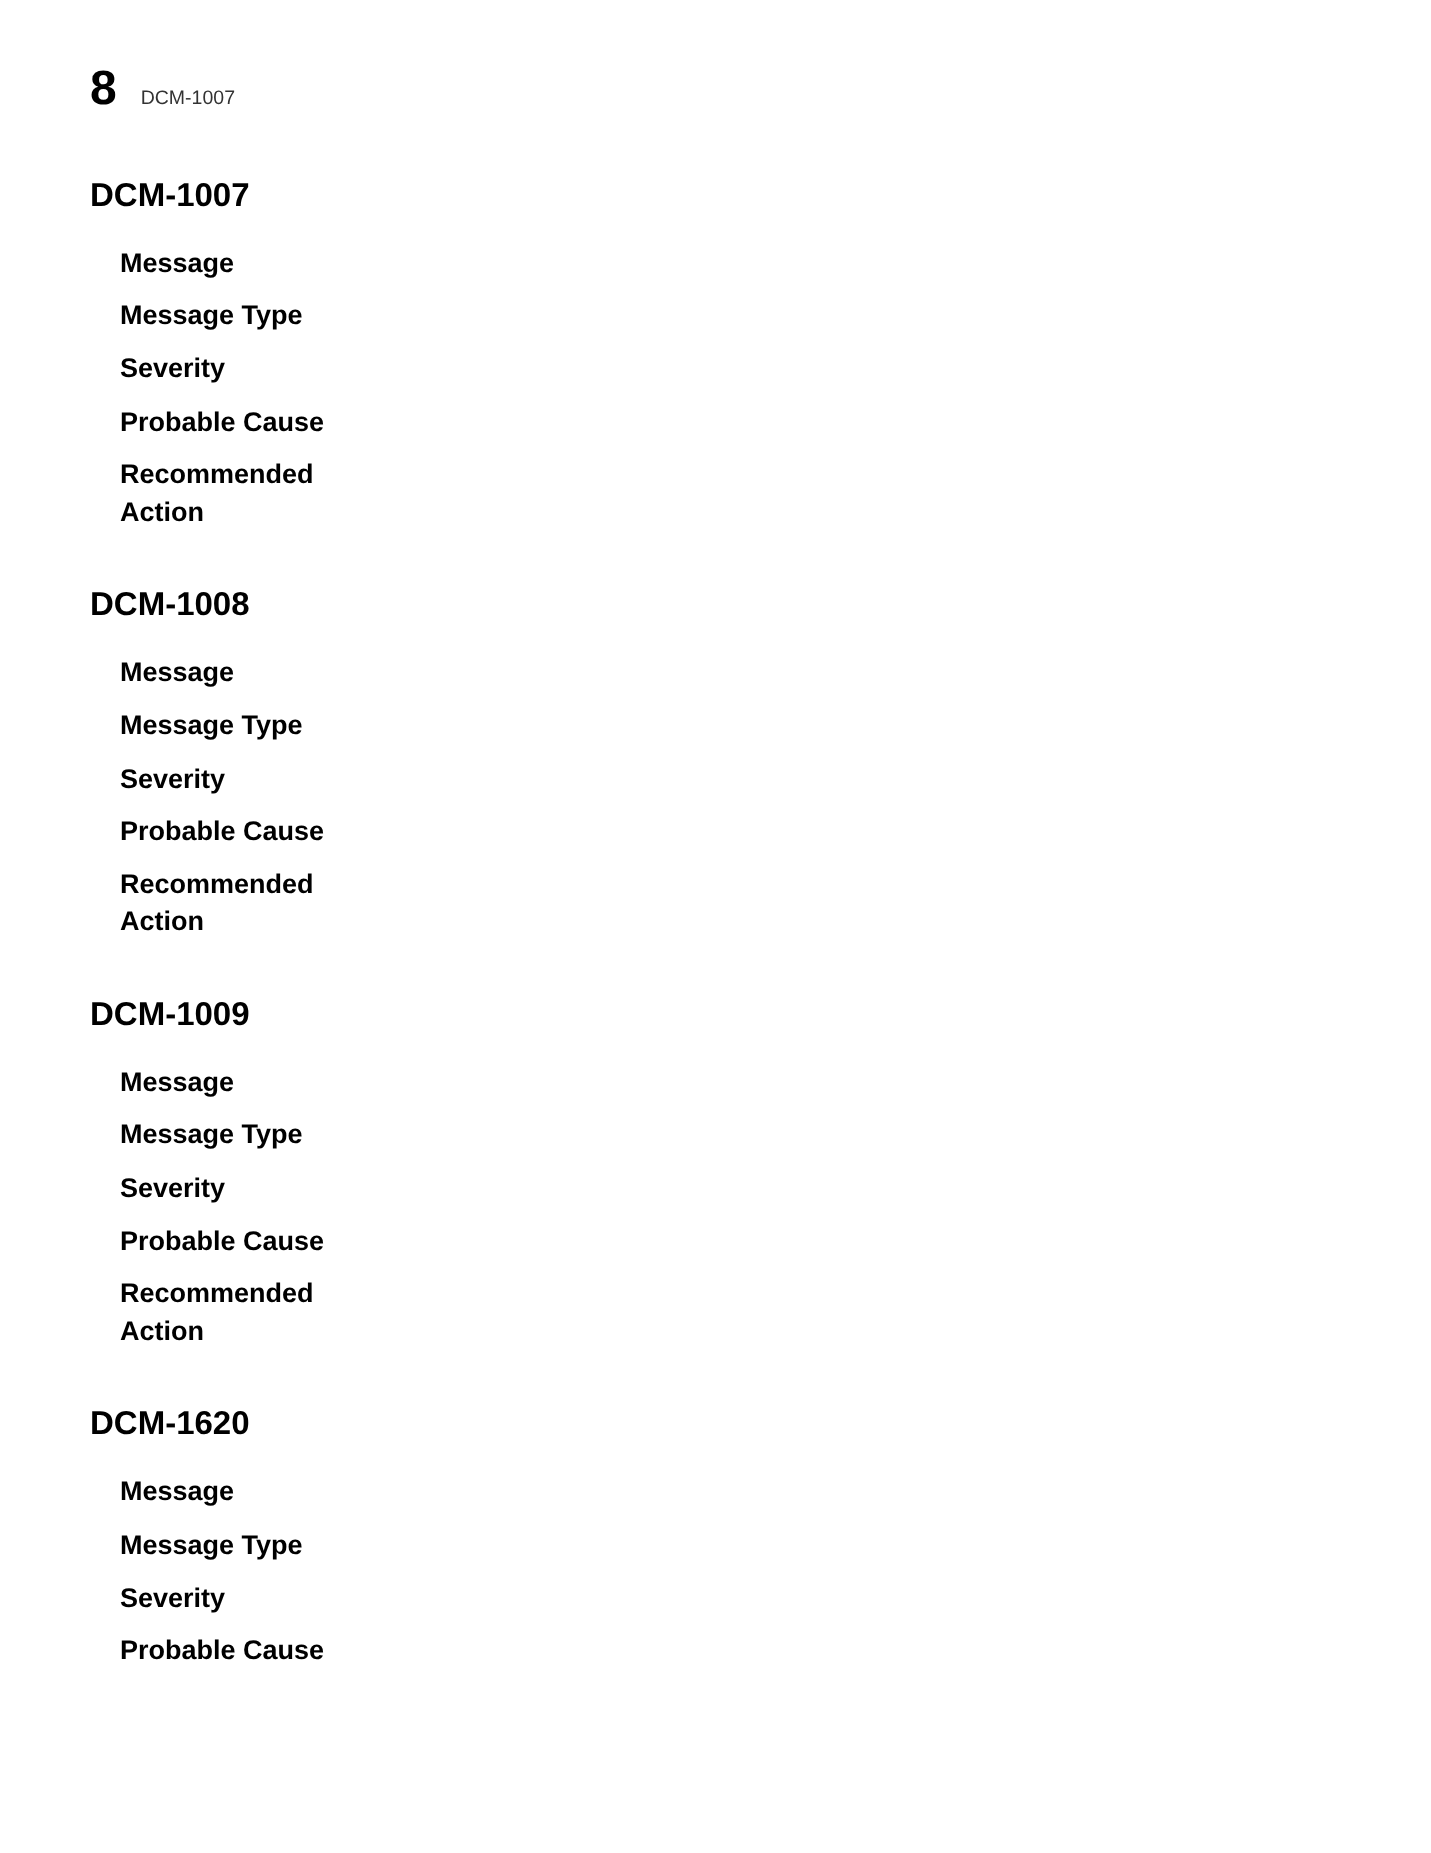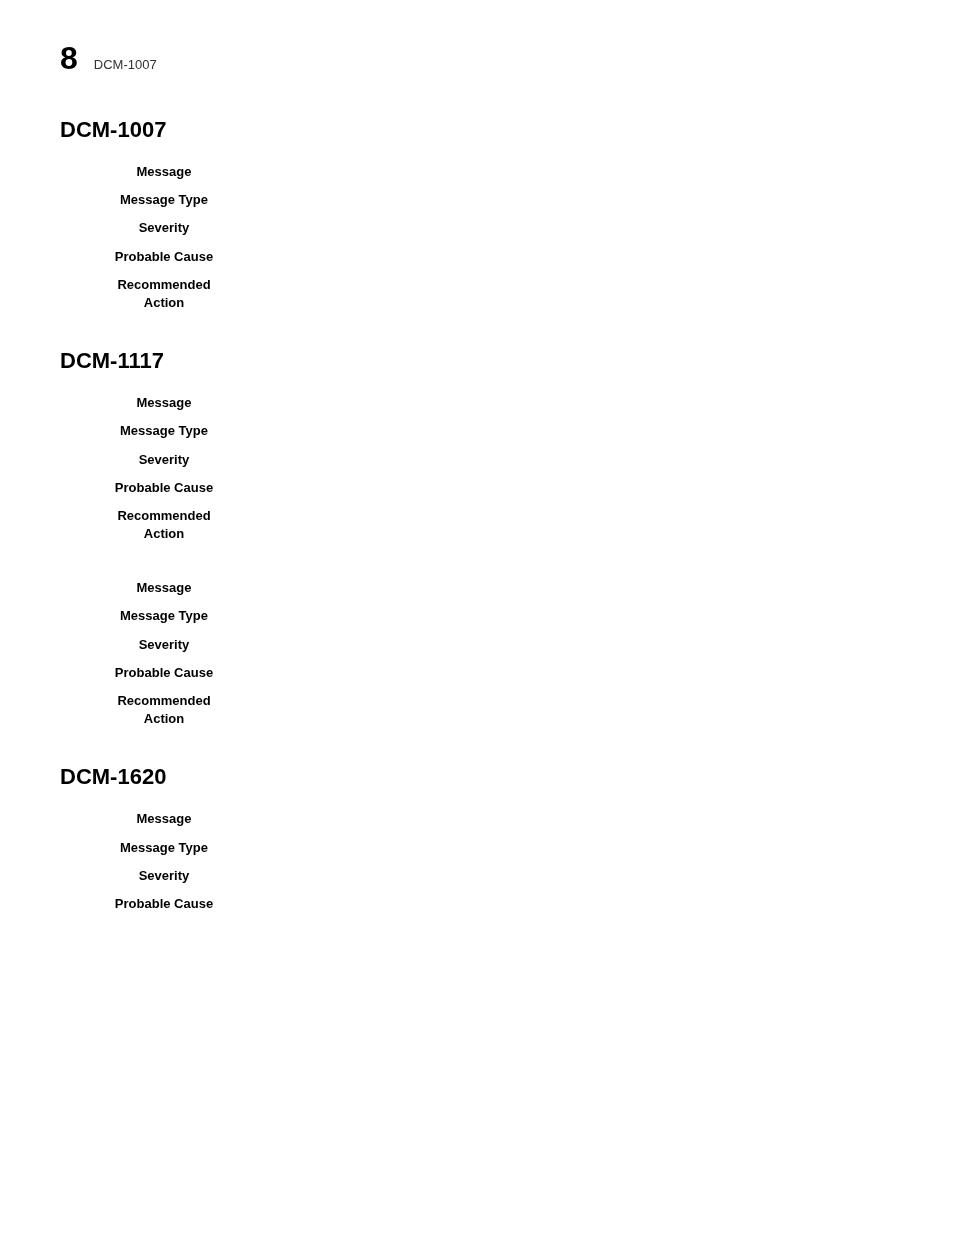--- a/index.html
+++ b/index.html
@@ -44,23 +44,23 @@
       margin-bottom: 20px;
     }
 
     .field-row {
       display: flex;
       margin-bottom: 10px;
       padding-left: 20px;
     }
 
     .field-label {
-      font-size: 13px;
+      font-size: 18px;
       font-weight: bold;
-      text-align: center;
+      text-align: left;
       width: 180px;
       min-width: 180px;
       padding-right: 12px;
       line-height: 1.4;
     }
 
     .field-value {
       font-size: 13px;
       flex: 1;
       line-height: 1.4;
@@ -92,21 +92,21 @@
       <div class="field-row">
         <div class="field-label">Probable Cause</div>
         <div class="field-value"></div>
       </div>
       <div class="field-row">
         <div class="field-label">Recommended<br>Action</div>
         <div class="field-value"></div>
       </div>
     </div>
     <div class="section">
-      <div class="section-title">DCM-1117</div>
+      <div class="section-title">DCM-1008</div>
       <div class="field-row">
         <div class="field-label">Message</div>
         <div class="field-value"></div>
       </div>
       <div class="field-row">
         <div class="field-label">Message Type</div>
         <div class="field-value"></div>
       </div>
       <div class="field-row">
         <div class="field-label">Severity</div>
@@ -115,20 +115,21 @@
       <div class="field-row">
         <div class="field-label">Probable Cause</div>
         <div class="field-value"></div>
       </div>
       <div class="field-row">
         <div class="field-label">Recommended<br>Action</div>
         <div class="field-value"></div>
       </div>
     </div>
     <div class="section">
+      <div class="section-title">DCM-1009</div>
       <div class="field-row">
         <div class="field-label">Message</div>
         <div class="field-value"></div>
       </div>
       <div class="field-row">
         <div class="field-label">Message Type</div>
         <div class="field-value"></div>
       </div>
       <div class="field-row">
         <div class="field-label">Severity</div>

